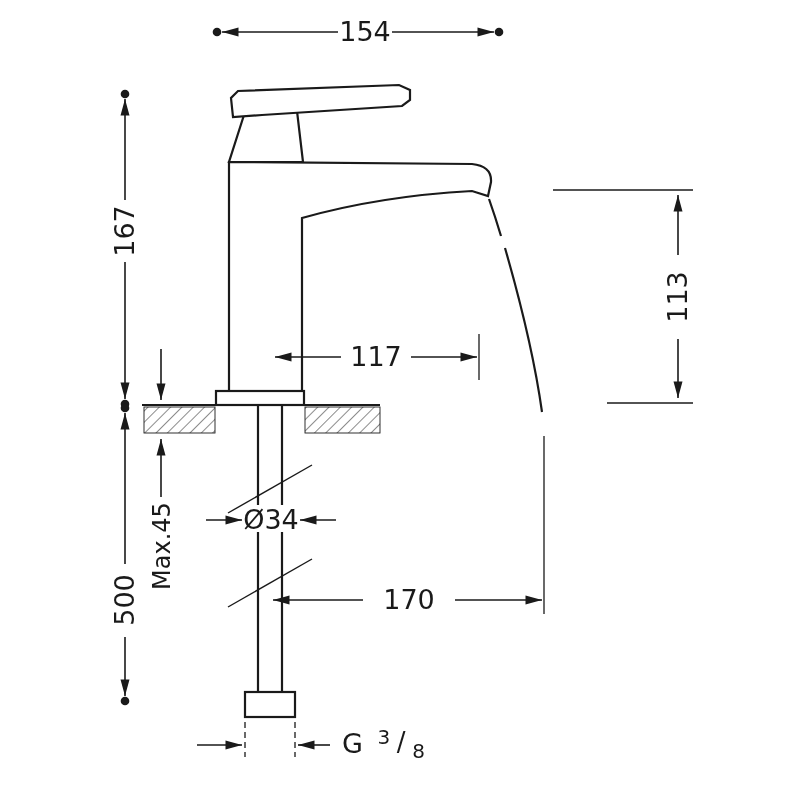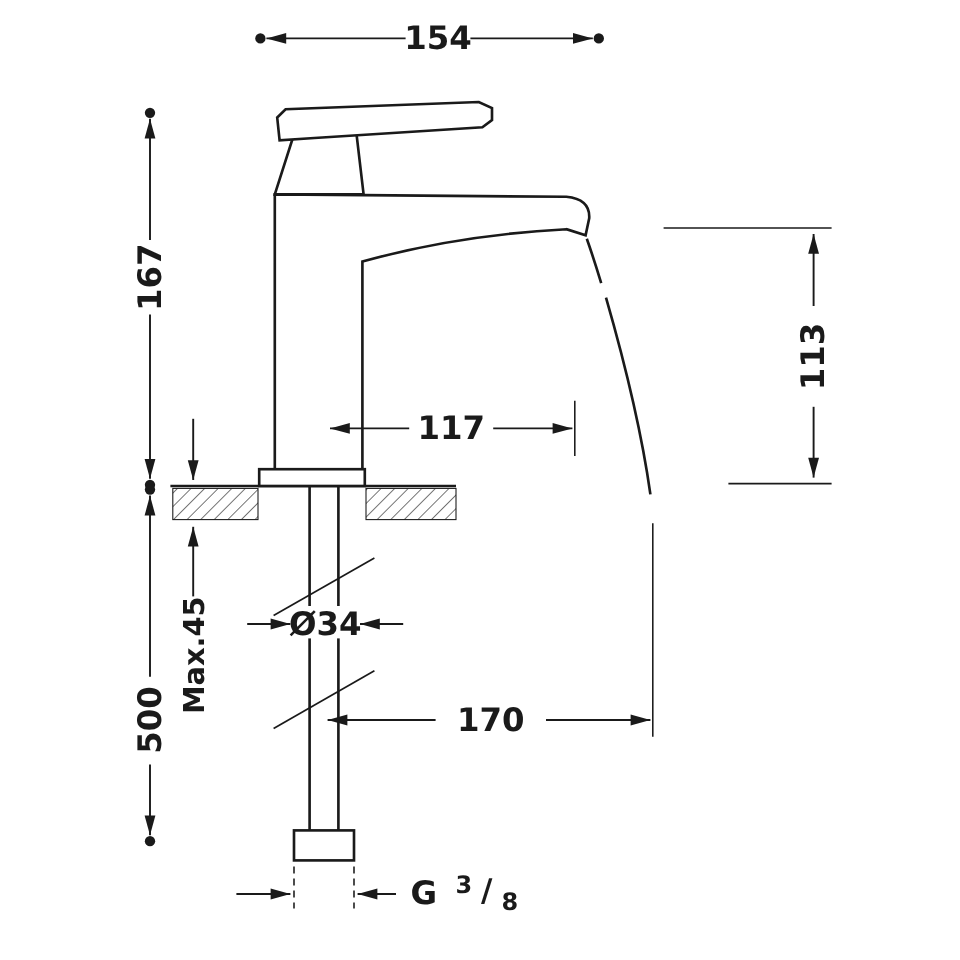--- a/index.html
+++ b/index.html
@@ -1,21 +1,21 @@
 <!DOCTYPE html>
 <html style="--line: #1a1a1a; --bg: #ffffff;"><head>
 <meta charset="utf-8">
 <style>
   :root { --line: #1a1a1a; --bg: #ffffff; }
   html, body { margin: 0; padding: 0; }
   body {
     width: 800px; height: 800px; background: var(--bg);
     font-family: "DejaVu Sans", sans-serif;
   }
-  .stage { width: 800px; height: 617px; position: relative; font-weight: bold; }
+  .stage { width: 800px; height: 617px; position: relative; }
   svg { display: block; }
   .ln    { stroke: var(--line); stroke-width: 1.6; fill: none; }
   .thin  { stroke: var(--line); stroke-width: 1.3; fill: none; }
   .obj   { stroke: var(--line); stroke-width: 2.2; fill: #ffffff; }
   .objln { stroke: var(--line); stroke-width: 2.2; fill: none; }
   .brk   { stroke: var(--line); stroke-width: 1.4; fill: none; }
   .dash  { stroke-dasharray: 6 4; }
   .dot   { fill: var(--line); stroke: none; }
   .lbl   { font-family: "DejaVu Sans", sans-serif; font-size: 27px; fill: var(--line); }
   .lblsm { font-family: "DejaVu Sans", sans-serif; font-size: 24px; fill: var(--line); }

